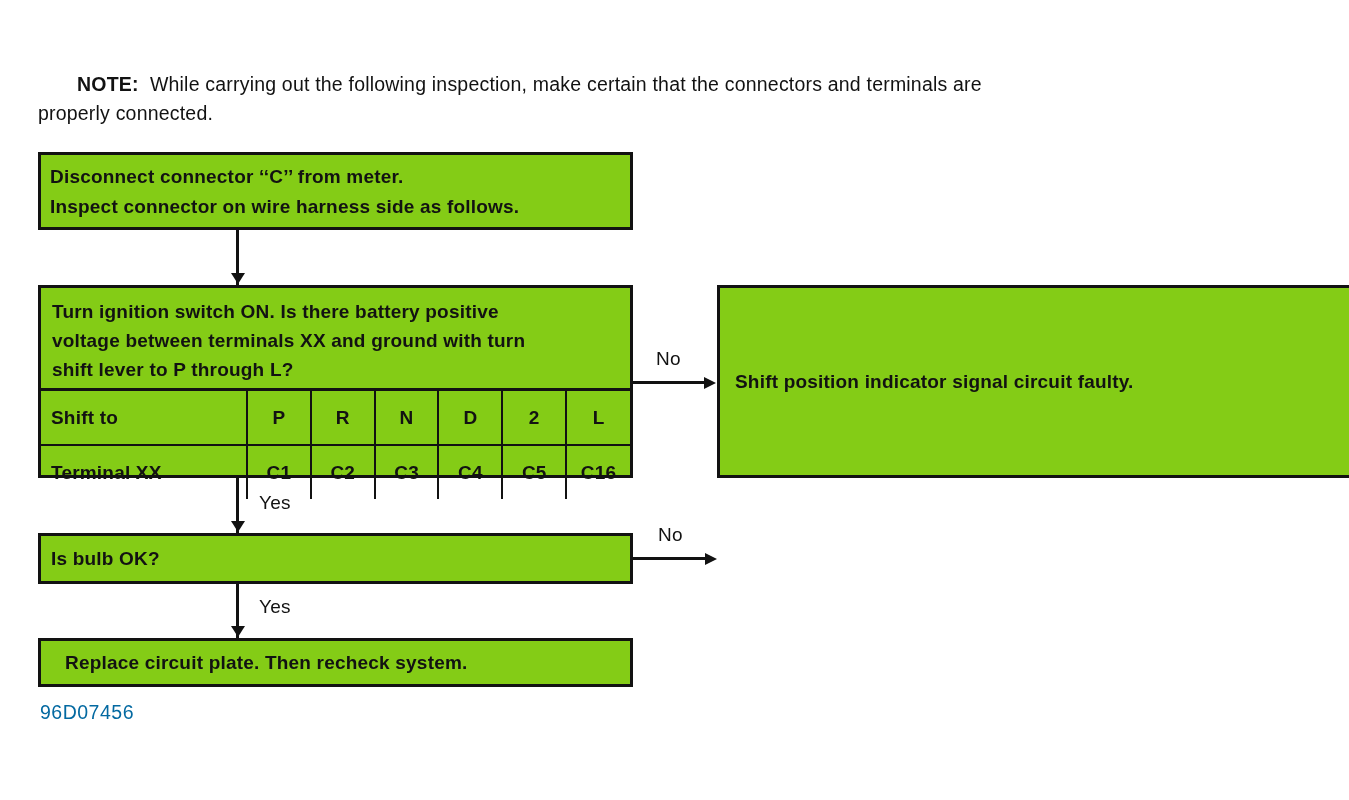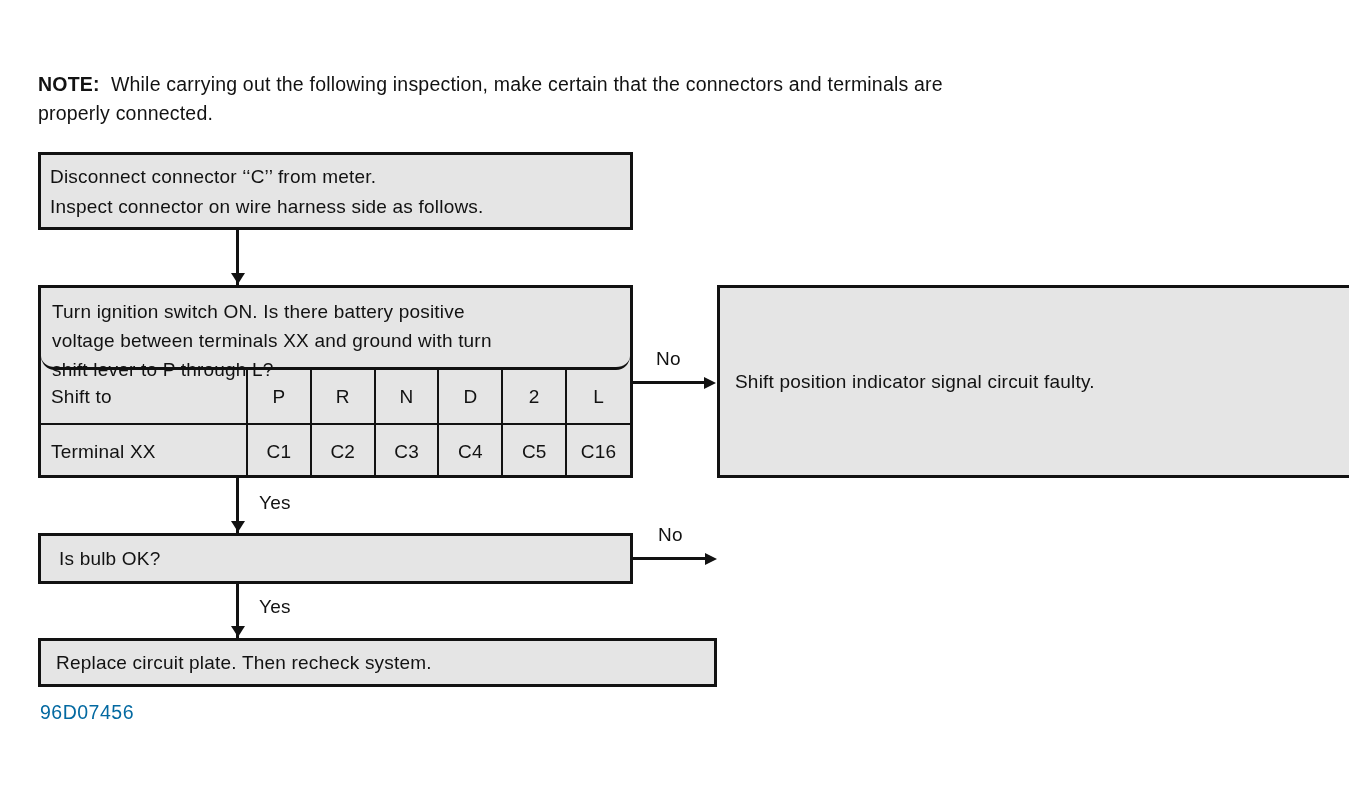--- a/index.html
+++ b/index.html
@@ -9,44 +9,44 @@
     background:#ffffff;
     font-family:"Liberation Sans","DejaVu Sans",sans-serif;
     color:#121212;
     overflow:hidden;
   }
   .abs{position:absolute;}
   .note{
     left:38px;top:70px;width:1280px;
     font-size:19.5px;line-height:29px;letter-spacing:0.2px;
   }
-  .note b{font-weight:bold;}
+  .note b{font-weight:bold;margin-left:39px;}
   .fbox{
     position:absolute;
     border:3px solid #121212;
     box-sizing:border-box;
-    background:#e5e5e5;
-    font-size:19px;letter-spacing:0.2px;
+    background:#84cc16;
+    font-size:19px;letter-spacing:0.2px;font-weight:bold;
   }
   .box-step1{left:38px;top:152px;width:595px;height:78px;padding:7px 0 0 9px;line-height:30px;}
   .box-step2{left:38px;top:285px;width:595px;height:193px;padding:0;}
-  .q-area{box-sizing:border-box;height:82px;border-bottom:3px solid #121212;padding:9px 16px 0 11px;line-height:29px;border-radius:14px;}
+  .q-area{box-sizing:border-box;height:103px;border-bottom:3px solid #121212;padding:9px 16px 0 11px;line-height:29px;}
   .shift-table{width:100%;border-collapse:collapse;table-layout:fixed;}
   .shift-table td{
     box-sizing:border-box;height:54px;
     border-left:2px solid #121212;
     text-align:center;vertical-align:middle;
     font-size:19px;padding:11px;
   }
   .shift-table tr+tr td{border-top:2px solid #121212;}
   .shift-table td.rowhead{border-left:none;text-align:left;padding-left:10px;width:206px;}
   .box-result1{left:717px;top:285px;width:672px;height:193px;display:flex;align-items:center;padding-left:15px;}
-  .box-step3{left:38px;top:533px;width:595px;height:51px;display:flex;align-items:center;padding-left:18px;}
+  .box-step3{left:38px;top:533px;width:595px;height:51px;display:flex;align-items:center;padding-left:10px;}
   .box-result2{left:718px;top:537px;width:590px;height:48px;display:flex;align-items:center;padding-left:13px;}
-  .box-step4{left:38px;top:638px;width:679px;height:49px;display:flex;align-items:center;padding-left:15px;}
+  .box-step4{left:38px;top:638px;width:595px;height:49px;display:flex;align-items:center;padding-left:24px;}
   .vline{position:absolute;width:3px;background:#121212;}
   .hline{position:absolute;height:3px;background:#121212;}
   .arrow-down{
     position:absolute;width:0;height:0;
     border-left:7px solid transparent;border-right:7px solid transparent;
     border-top:11px solid #121212;
   }
   .arrow-right{
     position:absolute;width:0;height:0;
     border-top:6px solid transparent;border-bottom:6px solid transparent;

